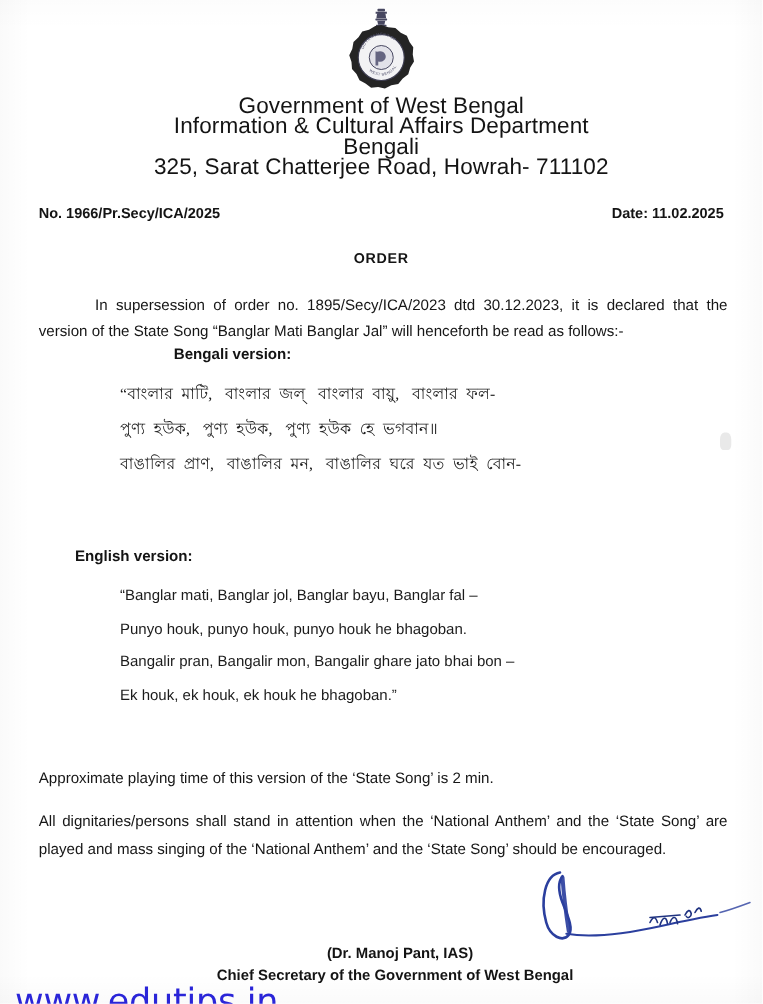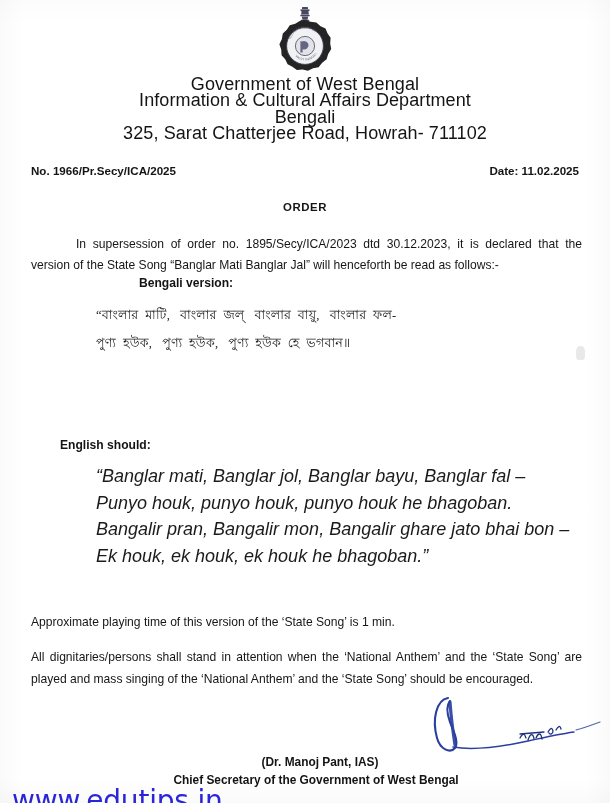--- a/index.html
+++ b/index.html
@@ -133,22 +133,21 @@
     font-size: 12.1px;
     color: #141414;
   }
   .english-block {
     position: absolute;
     top: 463px;
     left: 96px;
     width: 450px;
   }
   .english-line {
-    font-style: italic;
-    font-size: 18px;
+    font-size: 12px;
     line-height: 26.5px;
     color: #1b1b1b;
     white-space: nowrap;
   }
 
   
   .closing1 {
     position: absolute;
     top: 612px;
     left: 31px;
@@ -276,33 +275,34 @@
   </div>
 
   <div class="order-heading">ORDER</div>
 
   <div class="intro">In supersession of order no. 1895/Secy/ICA/2023 dtd 30.12.2023, it is declared that the version of the State Song “Banglar Mati Banglar Jal” will henceforth be read as follows:-</div>
 
   <div class="bengali-label">Bengali version:</div>
   <div class="bengali-block">
     <div class="bengali-line">“বাংলার  মাটি,   বাংলার  জল্   বাংলার  বায়ু,   বাংলার  ফল-</div>
     <div class="bengali-line">পুণ্য  হউক,   পুণ্য  হউক,   পুণ্য  হউক  হে  ভগবান॥</div>
+    <div class="bengali-line">বাঙালির  প্রাণ,   বাঙালির  মন,   বাঙালির  ঘরে  যত  ভাই  বোন-</div>
   </div>
 
   <div class="artifact"></div>
 
-  <div class="english-label">English should:</div>
+  <div class="english-label">English version:</div>
   <div class="english-block">
     <div class="english-line">“Banglar mati, Banglar jol, Banglar bayu, Banglar fal –</div>
     <div class="english-line">Punyo houk, punyo houk, punyo houk he bhagoban.</div>
     <div class="english-line">Bangalir pran, Bangalir mon, Bangalir ghare jato bhai bon –</div>
     <div class="english-line">Ek houk, ek houk, ek houk he bhagoban.”</div>
   </div>
 
-  <div class="closing1">Approximate playing time of this version of the ‘State Song’ is 1 min.</div>
+  <div class="closing1">Approximate playing time of this version of the ‘State Song’ is 2 min.</div>
   <div class="closing2">All dignitaries/persons shall stand in attention when the ‘National Anthem’ and the ‘State Song’ are played and mass singing of the ‘National Anthem’ and the ‘State Song’ should be encouraged.</div>
 
   <div class="sig-ink">
     <svg width="180" height="68" viewBox="0 0 180 68" xmlns="http://www.w3.org/2000/svg">
       <g fill="none" stroke="#2b3f9e" stroke-linecap="round" stroke-linejoin="round">
         <path d="M24 4 C12 6, 8 26, 13 44 C16 55, 26 60, 31 54 C35 49, 30 38, 26 28 C23 20, 22 12, 26 7" stroke-width="2.1"></path>
         <path d="M26 8 C27 22, 29 38, 31 51" stroke-width="3.2" opacity="0.92"></path>
         <path d="M29 53 C46 56, 72 54, 104 47 C122 43, 136 40, 150 38" stroke-width="1.5"></path>
         <path d="M152 36 C160 34, 168 31, 176 28" stroke-width="1.2" opacity="0.8"></path>
       </g>

